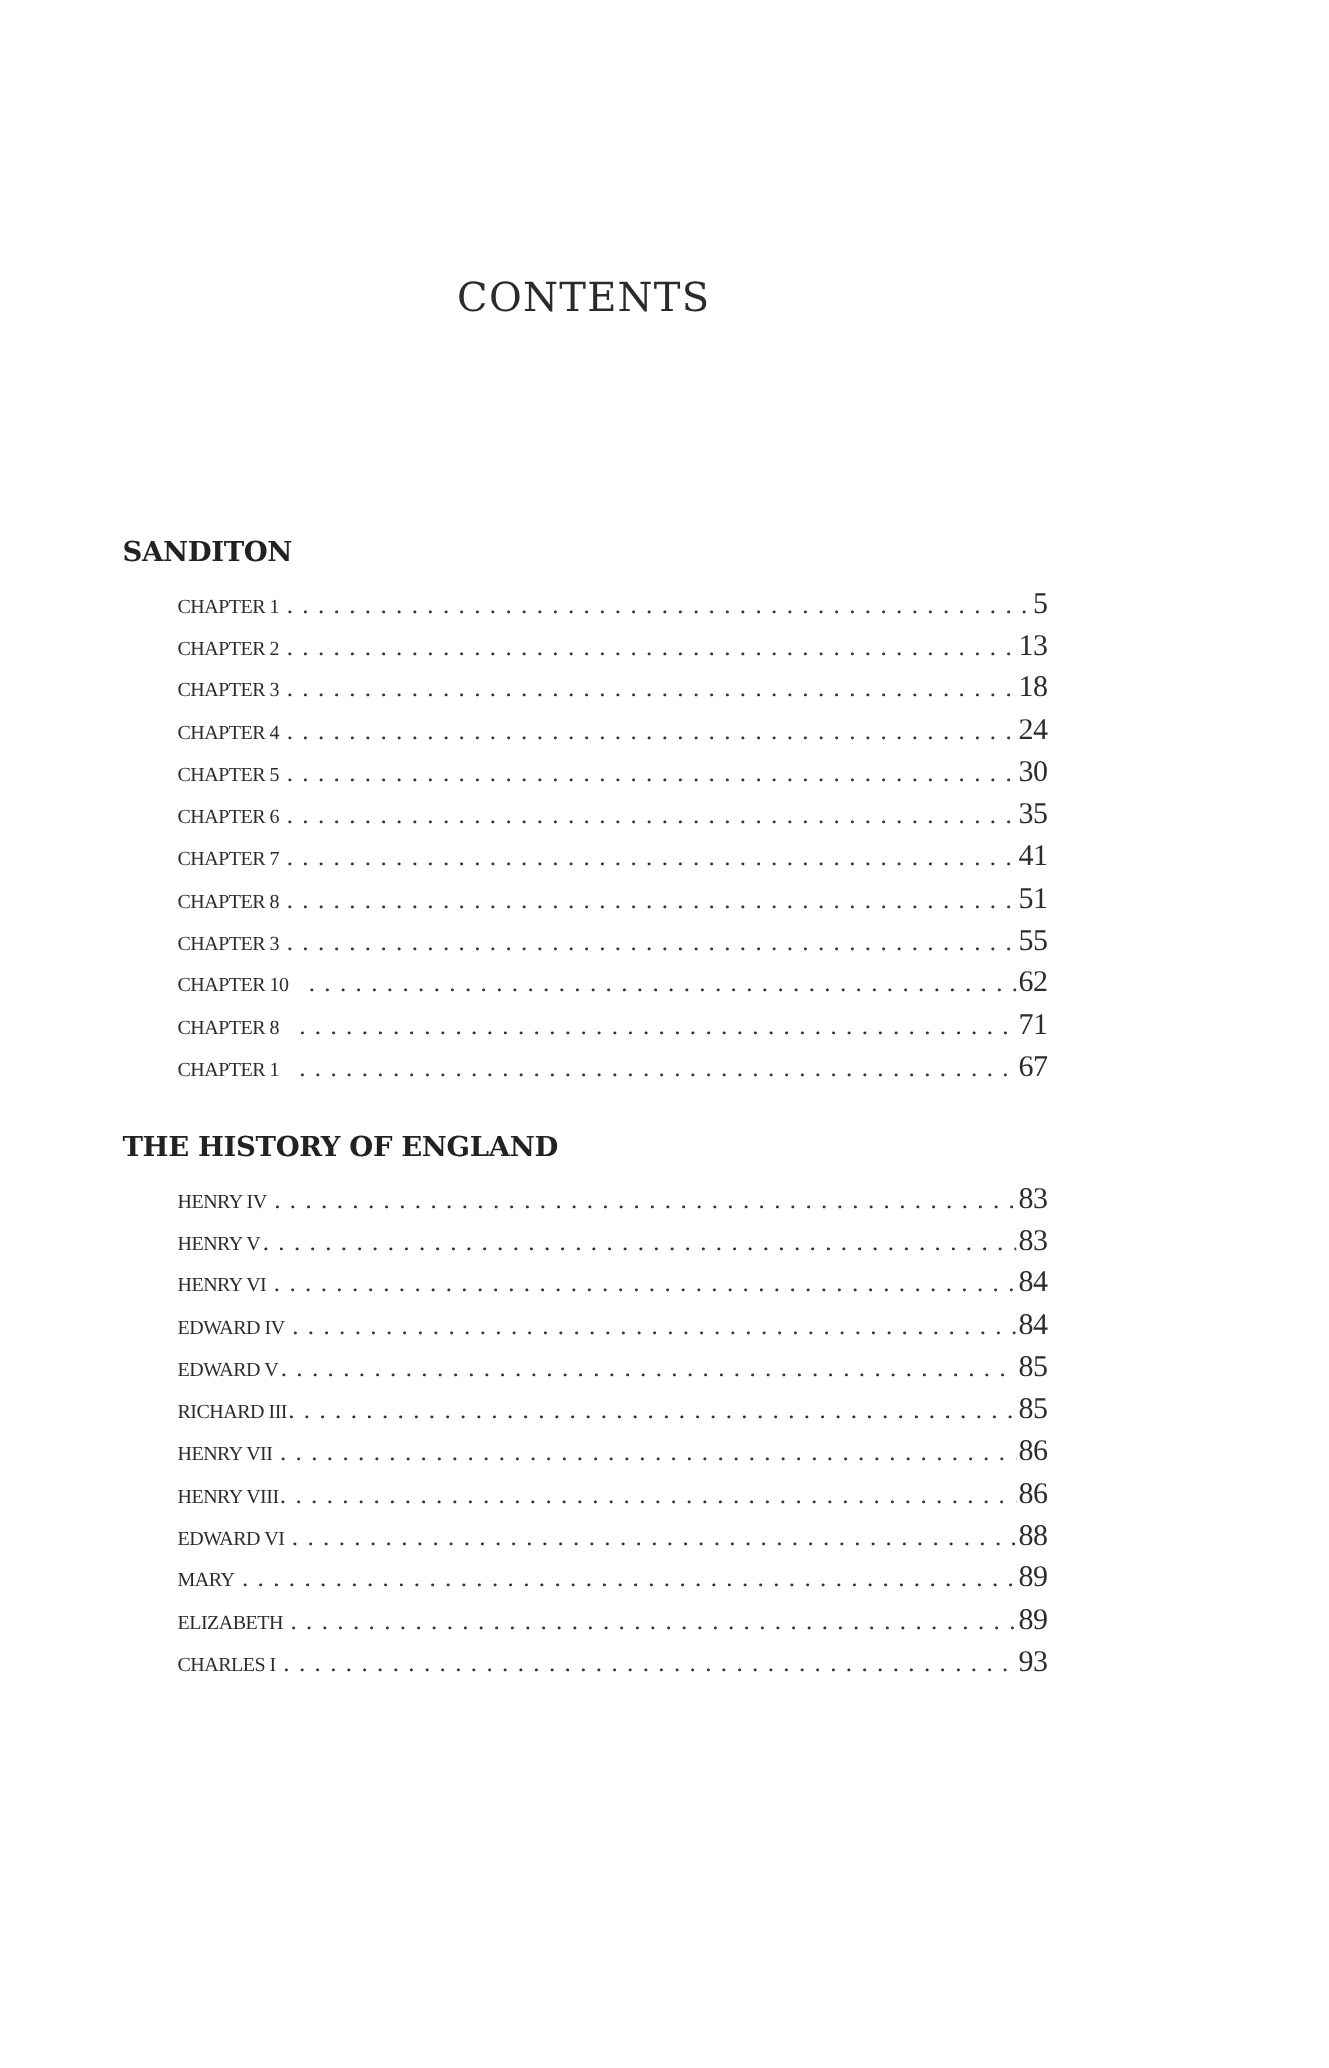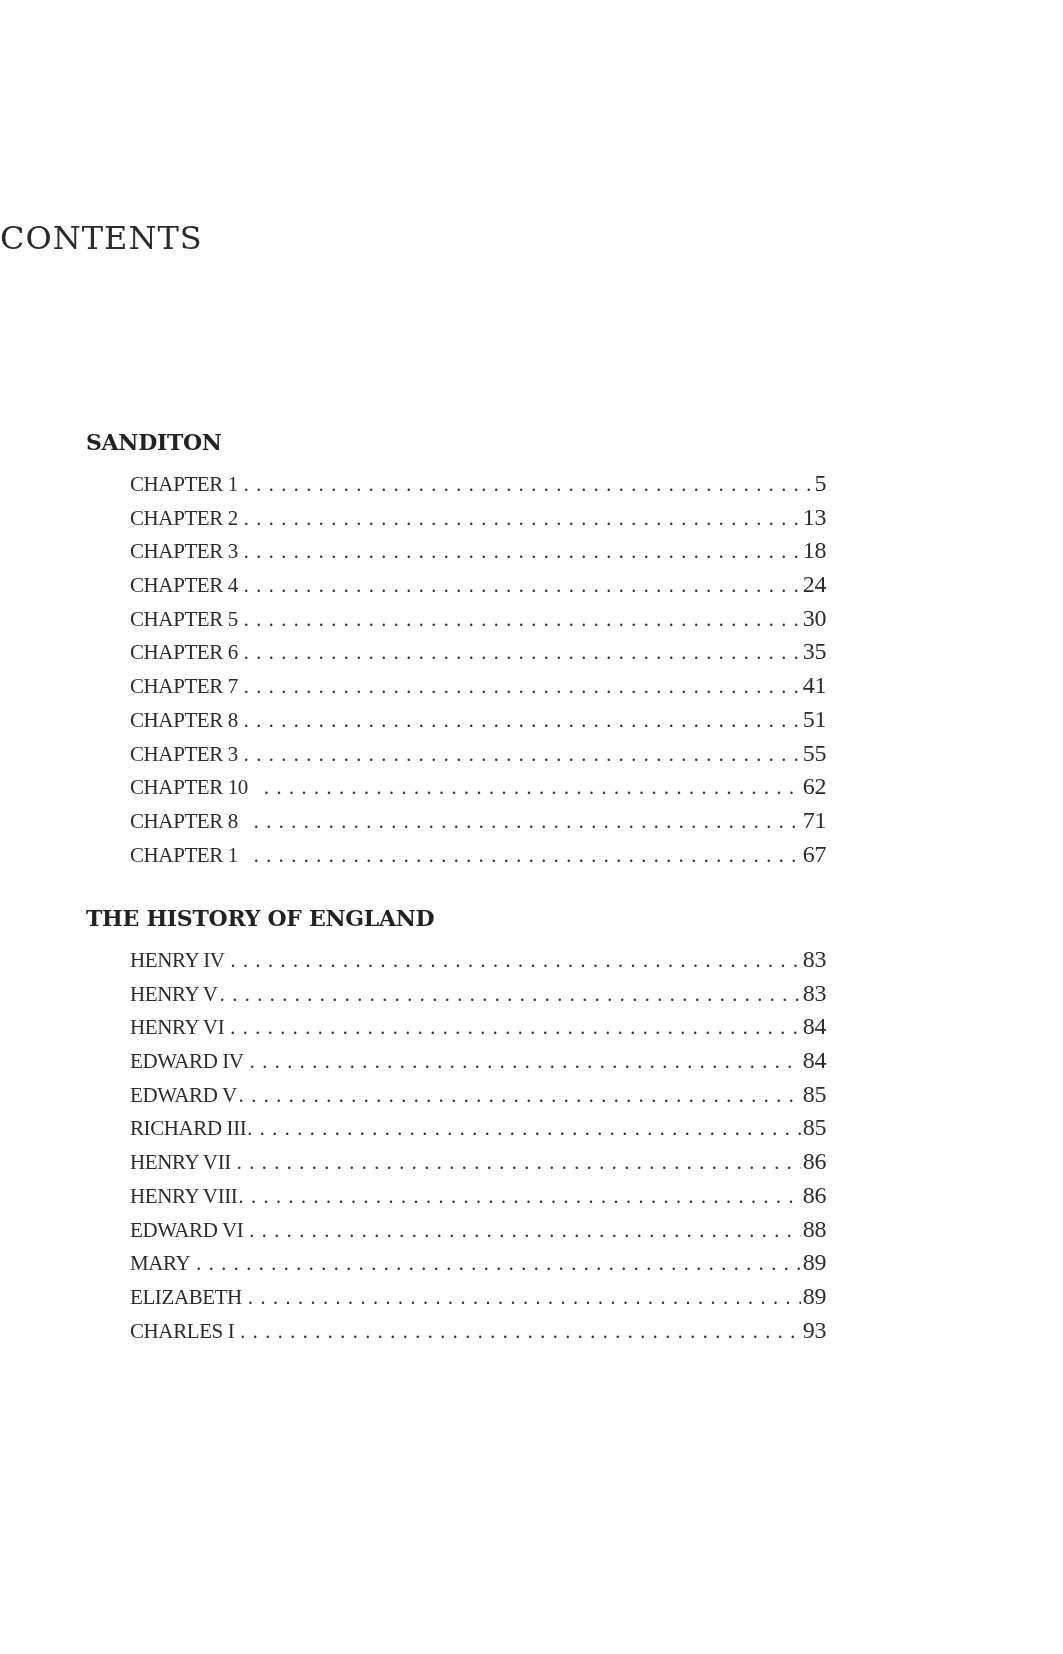--- a/index.html
+++ b/index.html
@@ -3,36 +3,36 @@
 <meta charset="utf-8">
 <style>
   html, body { margin: 0; padding: 0; background: #ffffff; }
   body {
     width: 1063px; height: 1654px; position: relative; overflow: hidden;
     font-family: "DejaVu Serif", "Liberation Serif", serif;
     color: #2a2a2a;
   }
   .title {
     position: absolute; top: 198px; left: 0; width: 934px;
-    font-size: 32px; letter-spacing: 1px;
+    text-align: center; font-size: 32px; letter-spacing: 1px;
     font-family: "DejaVu Serif", serif; font-weight: normal; color: #2b2b2b;
   }
-  .section { position: absolute; left: 86px; width: 740px; }
+  .section { position: absolute; left: 98px; width: 740px; }
   .section-heading {
     font-family: "DejaVu Serif", serif; font-weight: bold; font-size: 22px;
     color: #222; margin: 0 0 9px 0; height: 32px; line-height: 32px;
     letter-spacing: -0.3px;
   }
   .entries { list-style: none; margin: 0; padding: 0 0 0 44px; }
   .entry {
     display: flex; align-items: baseline; height: 33.7px; line-height: 33.7px;
     font-size: 22px; letter-spacing: -0.4px; color: #2c2c2c;
     font-family: "Liberation Serif", "DejaVu Serif", serif;
   }
-  .entry-label { white-space: nowrap; flex: 0 0 auto; font-size: 21px; }
+  .entry-label { white-space: nowrap; flex: 0 0 auto; font-size: 16px; }
   .leader {
     flex: 1 1 auto; overflow: hidden; white-space: nowrap; margin: 0 2px 0 6px;
     letter-spacing: 6.3px; font-size: 20px; color: #333;
   }
   .leader::before { content: ". . . . . . . . . . . . . . . . . . . . . . . . . . . . . . . . . . . . . . . . . . . . . . . . . . . . . . . . . . . . . . . . . . . . . . . . . . . . . . ."; letter-spacing: 0; word-spacing: 2.5px; }
   .entry-page { flex: 0 0 auto; text-align: right; font-size: 24px; }
   #sanditon { top: 426px; }
   #history { top: 902px; }
 </style>
 </head>

